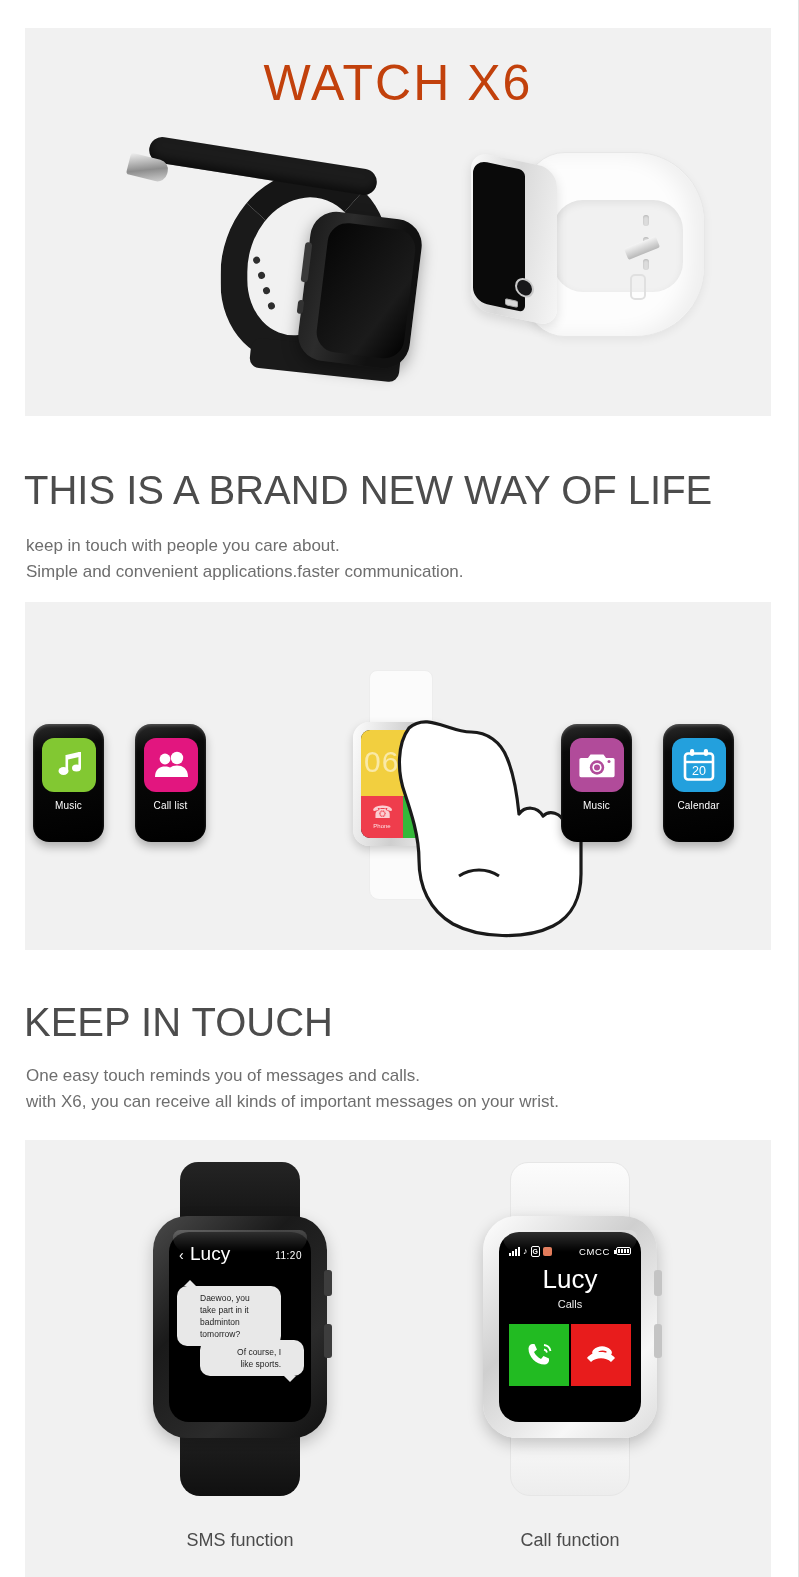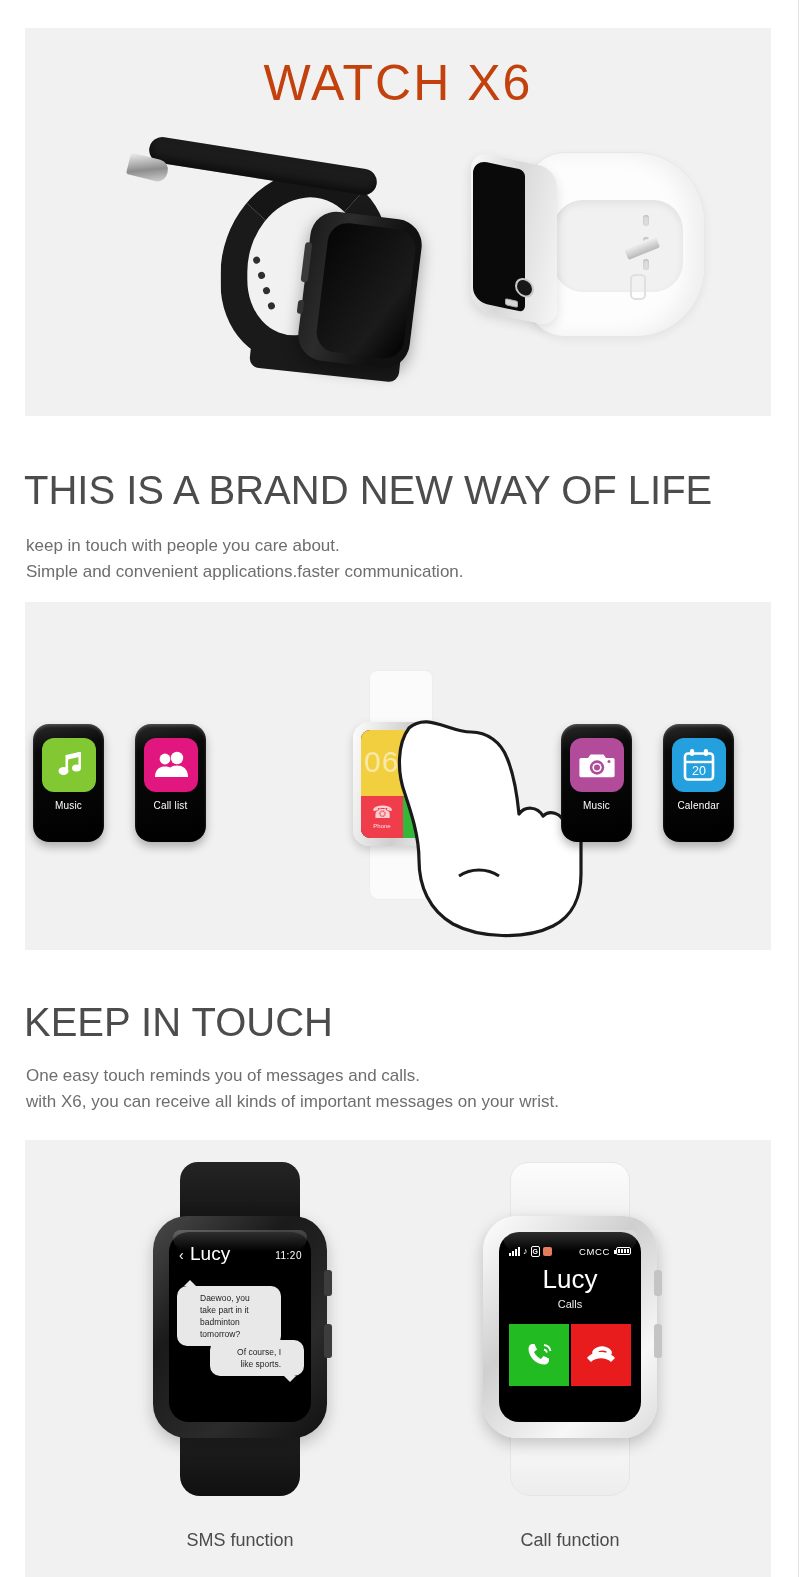--- a/index.html
+++ b/index.html
@@ -302,21 +302,21 @@
   .sms-time {
     position: absolute; right: 9px; top: 4px; color: #fff; font-size: 10px; letter-spacing: .5px;
   }
   .bubble {
     position: absolute;
     background: #e8e8e8; color: #1d1d1d;
     border-radius: 10px; font-size: 8.5px; line-height: 12px;
     padding: 6px 23px;
   }
   .bubble-in  { left: 8px;  top: 54px;  width: 104px; }
-  .bubble-out { right: 7px; top: 108px; width: 94px; text-align: right; }
+  .bubble-out { right: 7px; top: 108px; width: 104px; text-align: right; }
   .bubble-in::before {
     content: ""; position: absolute; left: 7px; top: -6px;
     border: 6px solid transparent; border-bottom-color: #e8e8e8; border-top: 0;
   }
   .bubble-out::after {
     content: ""; position: absolute; right: 8px; bottom: -6px;
     border: 6px solid transparent; border-top-color: #e8e8e8; border-bottom: 0;
   }
 
   

